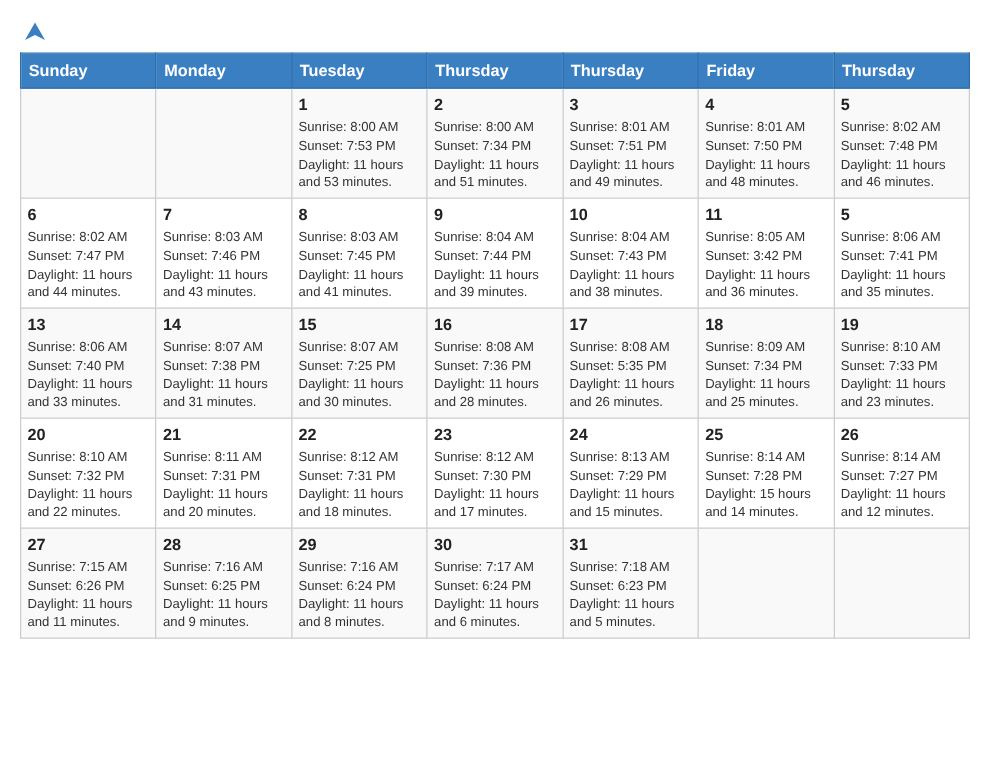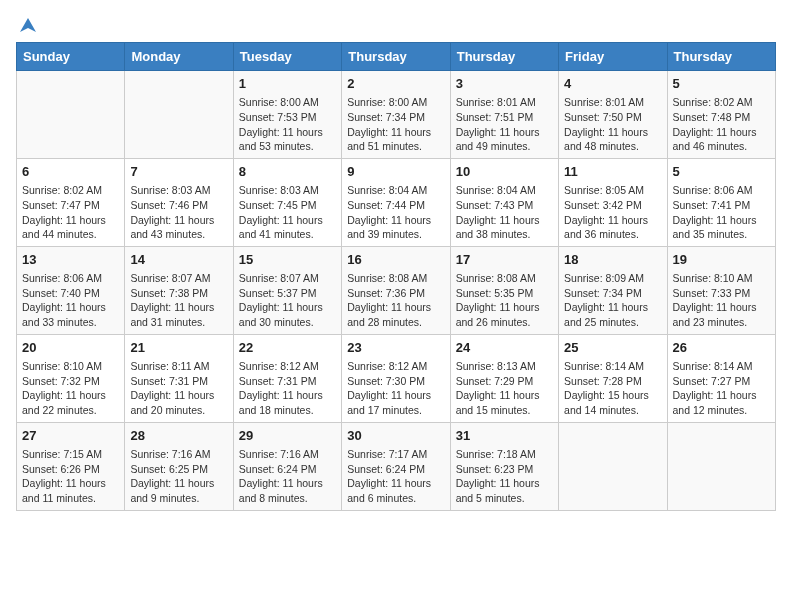--- a/index.html
+++ b/index.html
@@ -193,21 +193,21 @@
         </td>
         <td>
           <span class="day-num">14</span>
           <div class="cell-text">Sunrise: 8:07 AM</div>
           <div class="cell-text">Sunset: 7:38 PM</div>
           <div class="cell-text">Daylight: 11 hours and 31 minutes.</div>
         </td>
         <td>
           <span class="day-num">15</span>
           <div class="cell-text">Sunrise: 8:07 AM</div>
-          <div class="cell-text">Sunset: 5:37 PM</div>
+          <div class="cell-text">Sunset: 7:25 PM</div>
           <div class="cell-text">Daylight: 11 hours and 30 minutes.</div>
         </td>
         <td>
           <span class="day-num">16</span>
           <div class="cell-text">Sunrise: 8:08 AM</div>
           <div class="cell-text">Sunset: 7:36 PM</div>
           <div class="cell-text">Daylight: 11 hours and 28 minutes.</div>
         </td>
         <td>
           <span class="day-num">17</span>

